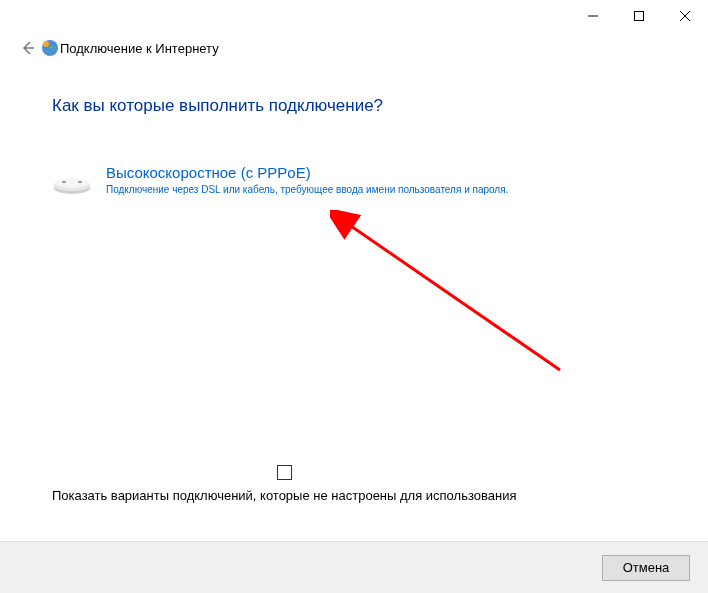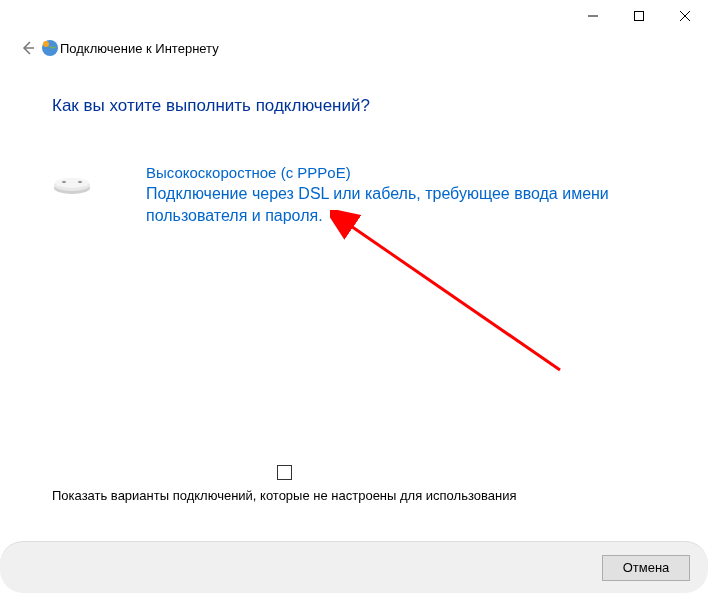--- a/index.html
+++ b/index.html
@@ -62,29 +62,28 @@
     cursor: pointer;
     padding: 2px 0;
   }
   .option-icon {
     width: 40px;
     flex-shrink: 0;
     padding-top: 4px;
   }
   .option-texts {
     flex: 1;
-    margin-left: 40px;
   }
   .option-title {
     font-size: 15px;
     color: #0066cc;
     margin-bottom: 2px;
   }
   .option-desc {
-    font-size: 16px;
+    font-size: 10px;
     color: #0066cc;
     line-height: 1.35;
   }
   .checkbox-row {
     position: absolute;
     left: 52px;
     bottom: 90px;
     display: flex;
     align-items: center;
     gap: 8px;
@@ -103,21 +102,20 @@
     bottom: 0;
     left: 0;
     right: 0;
     height: 52px;
     background: #f0f0f0;
     border-top: 1px solid #ddd;
     display: flex;
     justify-content: flex-end;
     align-items: center;
     padding-right: 18px;
-    border-radius: 23px;
   }
   .btn {
     min-width: 88px;
     height: 26px;
     background: #e1e1e1;
     border: 1px solid #adadad;
     font-size: 13px;
     font-family: inherit;
     cursor: pointer;
     padding: 0 14px;
@@ -160,21 +158,21 @@
     <svg width="20" height="20" viewBox="0 0 20 20">
       <circle cx="10" cy="10" r="8" fill="#4a90d9"></circle>
       <path d="M3 8 Q6 6 9 9 Q12 12 17 9" fill="#7cb342" opacity="0.9"></path>
       <circle cx="6" cy="6" r="3" fill="#f5a623"></circle>
     </svg>
   </div>
   <div class="header-title">Подключение к Интернету</div>
 </div>
 
 <div class="content">
-  <div class="question">Как вы хотите выполнить подключений?</div>
+  <div class="question">Как вы которые выполнить подключение?</div>
 
   <div class="option">
     <div class="option-icon">
       <svg width="40" height="28" viewBox="0 0 40 28">
         <ellipse cx="20" cy="20" rx="18" ry="6" fill="#d0d0d0"></ellipse>
         <ellipse cx="20" cy="17" rx="18" ry="6" fill="#e8e8e8"></ellipse>
         <ellipse cx="20" cy="15" rx="17" ry="5" fill="#f5f5f5"></ellipse>
         <ellipse cx="12" cy="14" rx="2" ry="1" fill="#888"></ellipse>
         <ellipse cx="28" cy="14" rx="2" ry="1" fill="#888"></ellipse>
       </svg>

